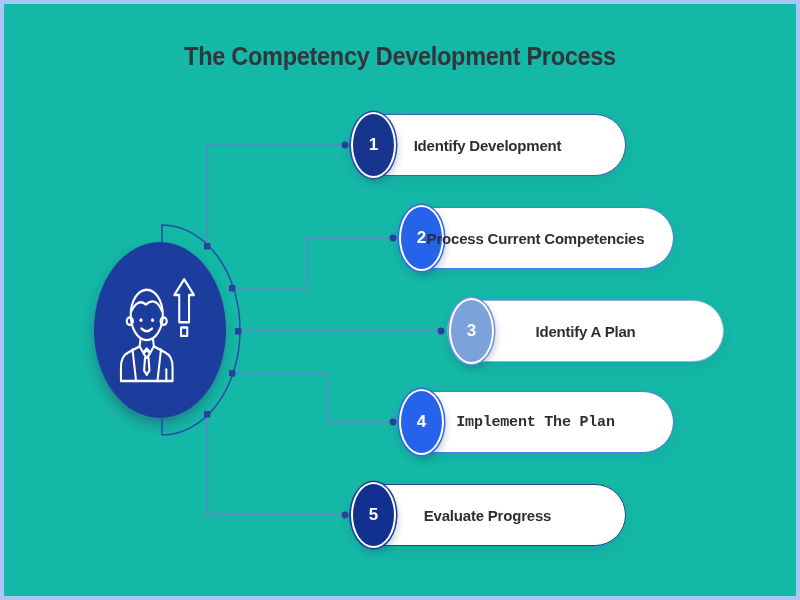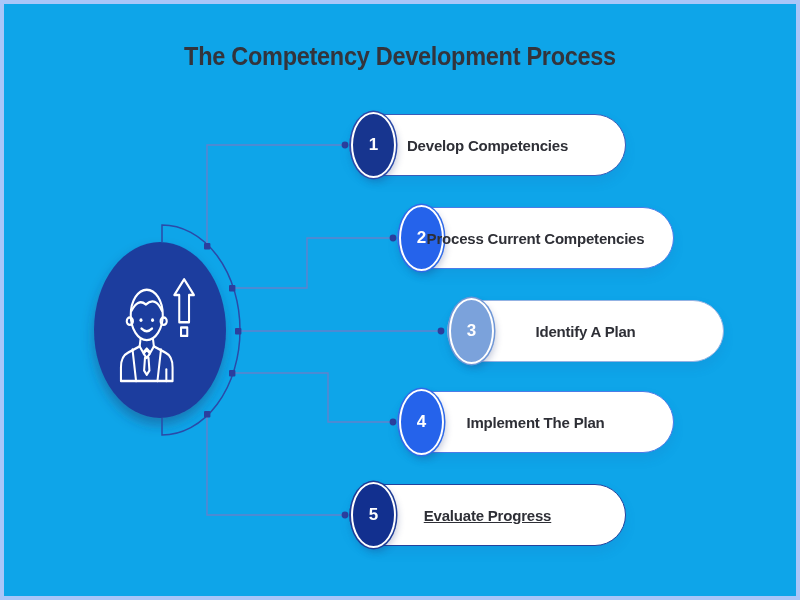--- a/index.html
+++ b/index.html
@@ -35,21 +35,21 @@
   }
   .p1 { left:345px; top:110px; }
   .p2 { left:393px; top:203px; }
   .p3 { left:443px; top:296px; }
   .p4 { left:393px; top:387px; }
   .p5 { left:345px; top:480px; }
 </style>
 </head>
 <body>
 
-<div class="canvas" style="background: #0ea5e9; border-color: rgb(169, 198, 249);">
+<div class="canvas" style="background: #14b8a6; border-color: rgb(169, 198, 249);">
 
   <h1 class="title" style="color: rgb(51, 52, 60);">The Competency Development Process</h1>
 
   <svg class="diagram" width="800" height="600" viewBox="0 0 800 600">
     <defs>
       <filter id="hubShadow" x="-60%" y="-60%" width="220%" height="220%">
         <feDropShadow dx="-1" dy="7" stdDeviation="6" flood-color="#21315e" flood-opacity="0.38"></feDropShadow>
       </filter>
     </defs>
 
@@ -98,44 +98,44 @@
       <circle cx="437" cy="327" r="3.4"></circle>
       <circle cx="389" cy="418" r="3.4"></circle>
       <circle cx="341" cy="511" r="3.4"></circle>
     </g>
   </svg>
 
   <div class="pill p1" style="--circle: #17358f; --ring: #2b4aa8; --border: #3a5cb8;">
     <div class="step-circle">
       <span class="step-number">1</span>
     </div>
-    <div class="step-label" style="color: rgb(46, 47, 54);">Develop Competencies</div>
+    <div class="step-label" style="color: rgb(46, 47, 54);">Identify Development</div>
   </div>
 
   <div class="pill p2" style="--circle: #2563eb; --ring: #2f6ae8; --border: #4b7ce8;">
     <div class="step-circle">
       <span class="step-number">2</span>
     </div>
     <div class="step-label" style="color: rgb(46, 47, 54);">Process Current Competencies</div>
   </div>
 
   <div class="pill p3" style="--circle: #7ba2db; --ring: #6f97d6; --border: #93b2e3;">
     <div class="step-circle">
       <span class="step-number">3</span>
     </div>
     <div class="step-label" style="color: rgb(46, 47, 54);">Identify A Plan</div>
   </div>
 
   <div class="pill p4" style="--circle: #2563eb; --ring: #2f6ae8; --border: #4b7ce8;">
     <div class="step-circle">
       <span class="step-number">4</span>
     </div>
-    <div class="step-label" style="color: rgb(46, 47, 54);">Implement The Plan</div>
+    <div class="step-label" style="color: rgb(46, 47, 54); font-family: Liberation Mono, monospace;">Implement The Plan</div>
   </div>
 
   <div class="pill p5" style="--circle: #12308f; --ring: #1e3c96; --border: #24429c;">
     <div class="step-circle">
       <span class="step-number">5</span>
     </div>
-    <div class="step-label" style="color: rgb(46, 47, 54); text-decoration: underline;">Evaluate Progress</div>
+    <div class="step-label" style="color: rgb(46, 47, 54);">Evaluate Progress</div>
   </div>
 
 </div>
 
 </body></html>

